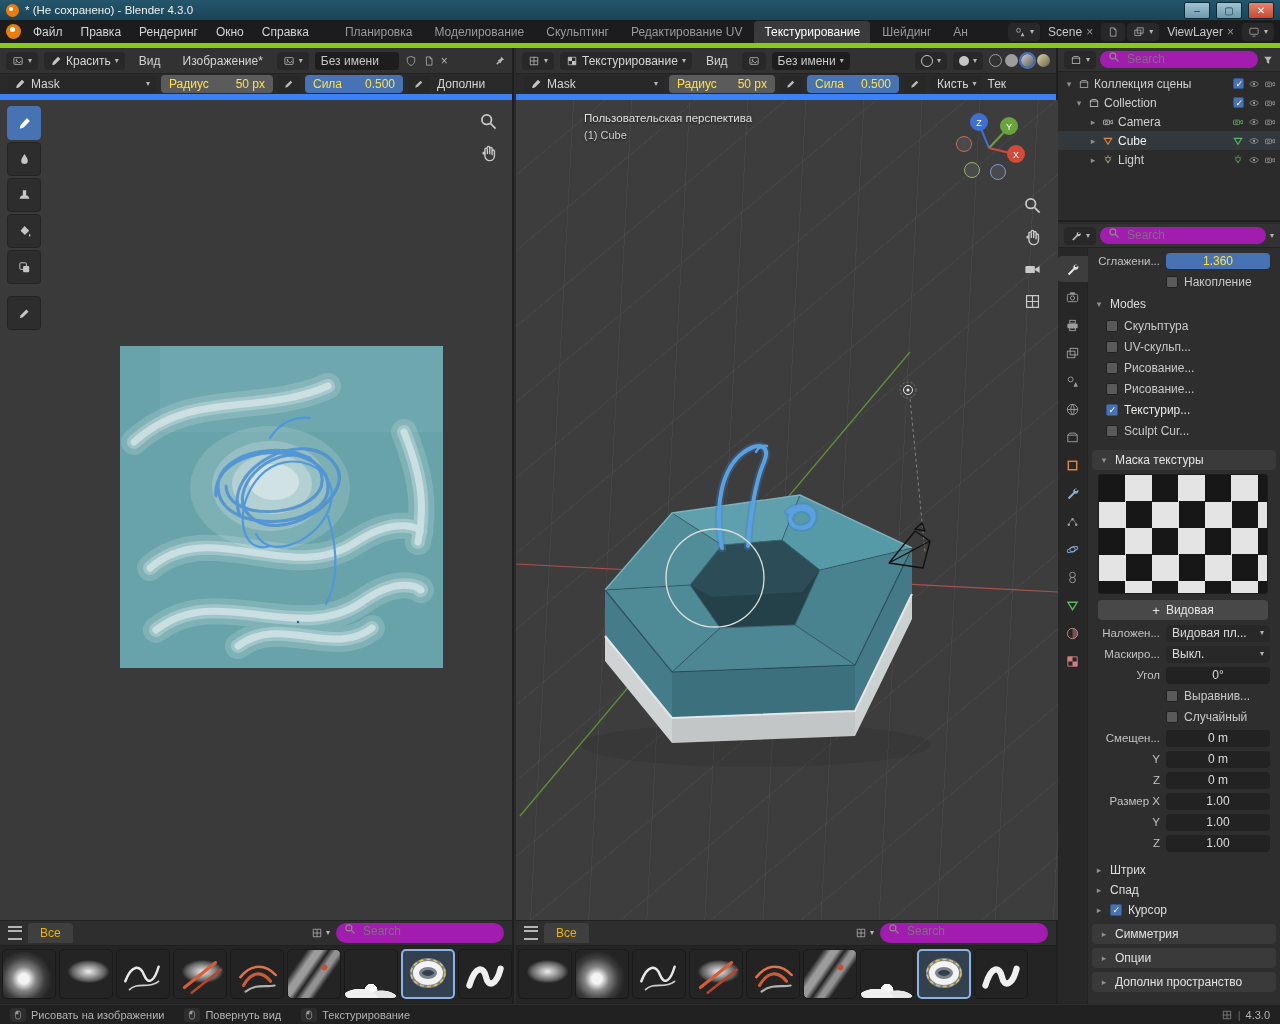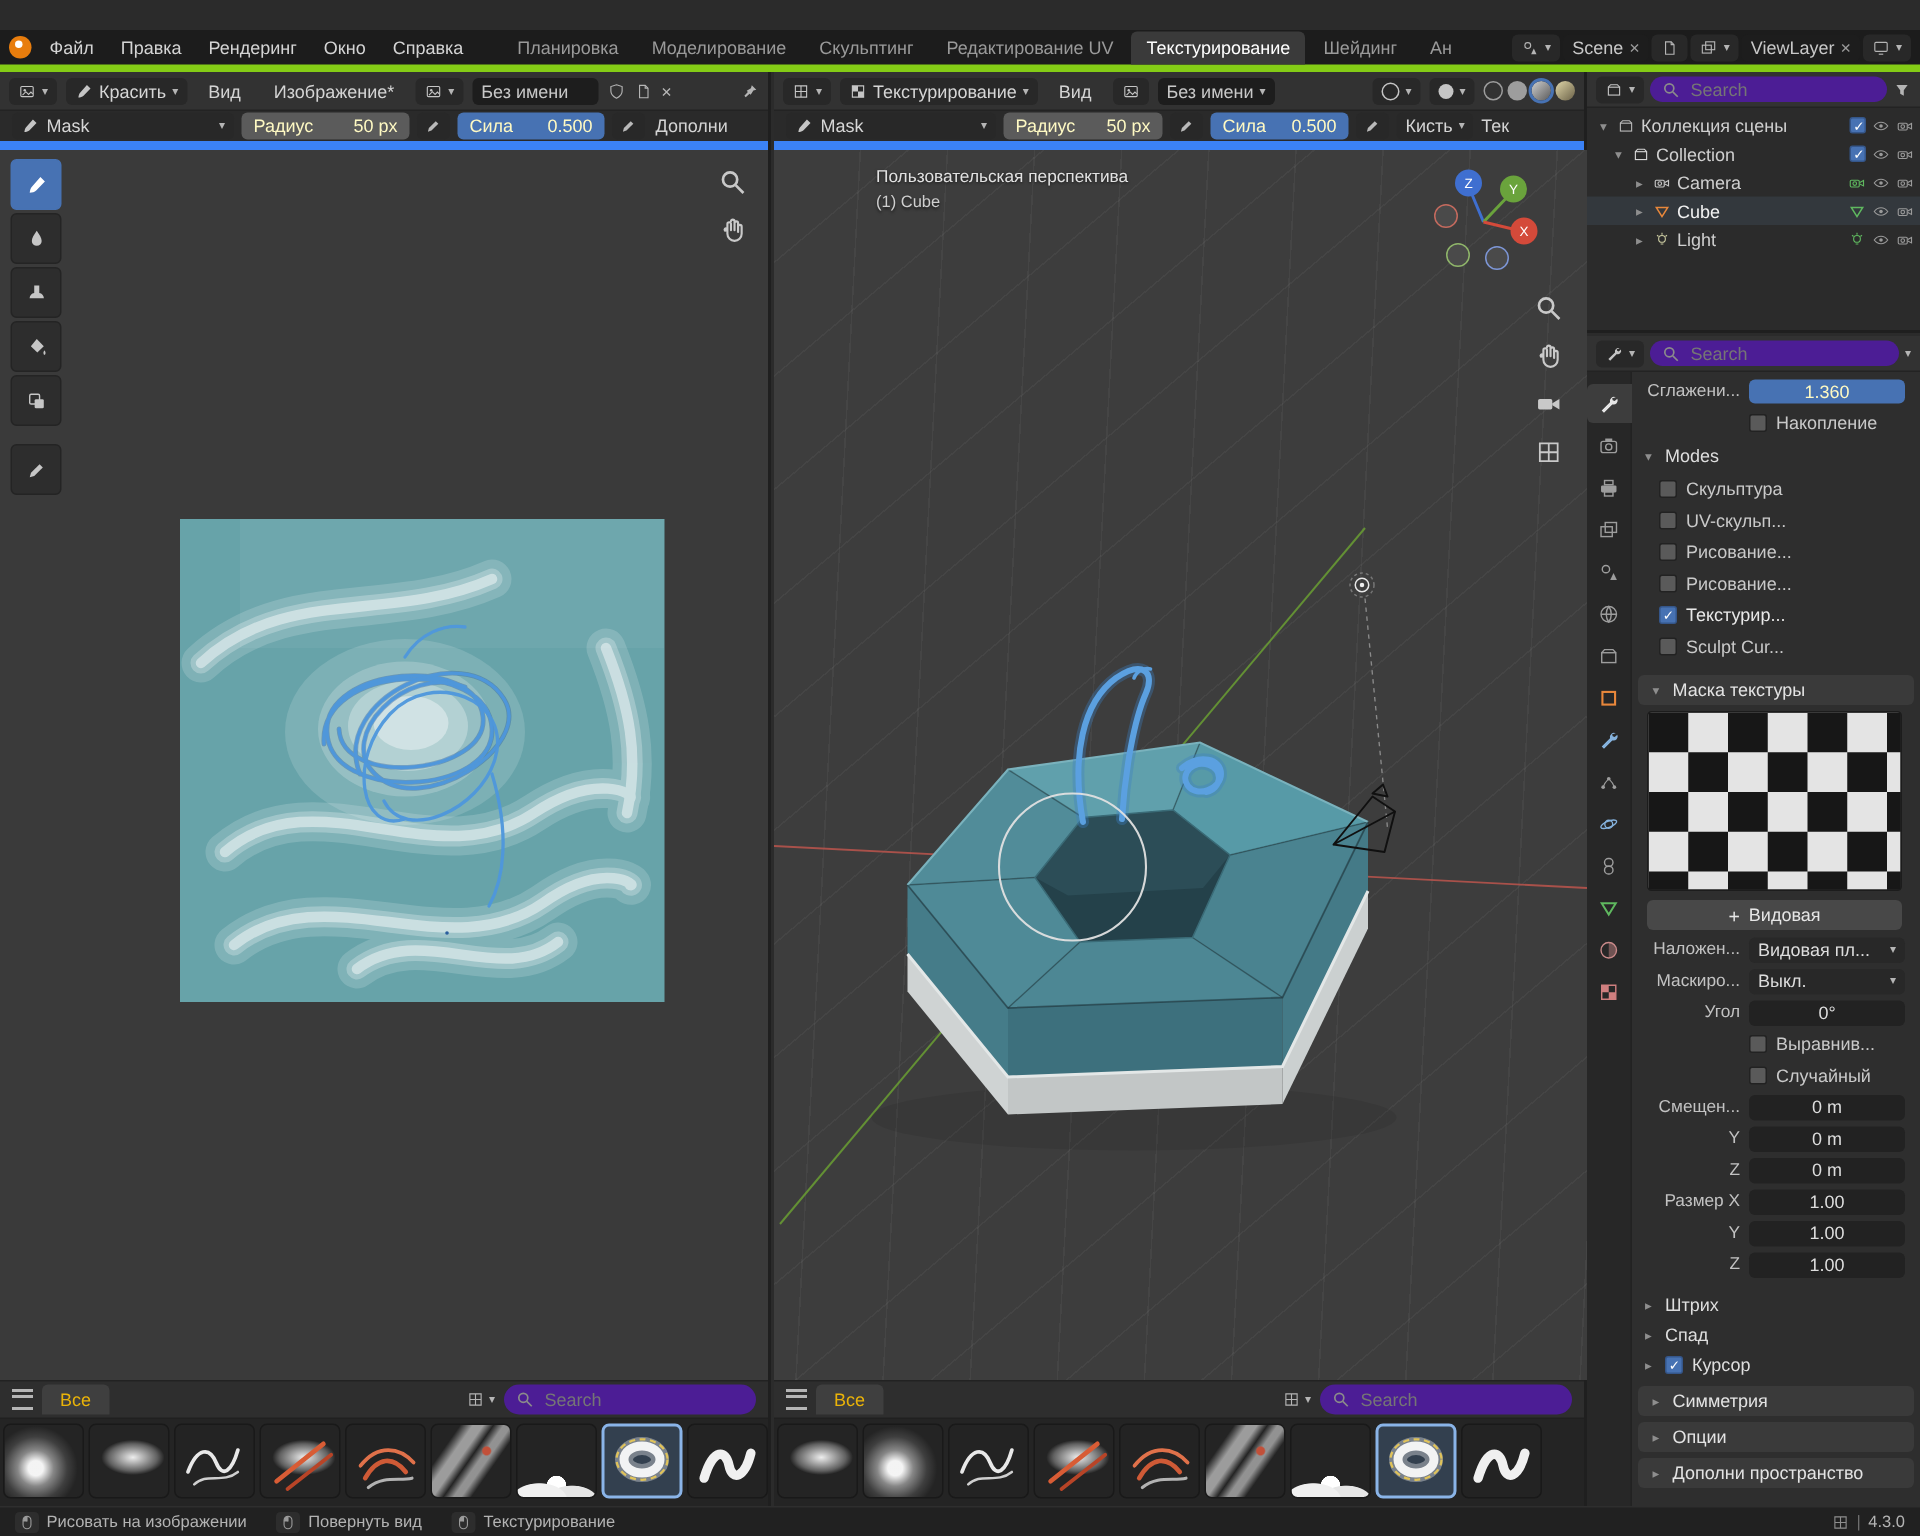--- a/index.html
+++ b/index.html
@@ -22,30 +22,30 @@
   .caret{font-size:8px;color:#b5b5b5;line-height:1}
   .pill{display:flex;align-items:center;gap:4px;background:#282828;border-radius:4px;
         padding:2px 6px;height:18px;box-sizing:border-box;white-space:nowrap}
   .pill.dark{background:#1d1d1d;color:#c8c8c8}
   
   .hdr{position:absolute;left:0;right:0;top:0;height:26px;background:#323232;border-bottom:1px solid #232323;
        display:flex;align-items:center;gap:6px;padding:0 6px;box-sizing:border-box}
   .tsr{position:absolute;left:0;right:0;top:26px;height:26px;background:#2a2a2a;border-bottom:6px solid #3b82f6;
        display:flex;align-items:center;gap:5px;padding:0 8px;box-sizing:border-box}
   .slider{display:flex;align-items:center;justify-content:space-between;border-radius:4px;height:18px;
-          padding:0 8px;box-sizing:border-box;background:#5b5b5b;color:#fef9c3;white-space:nowrap}
+          padding:0 8px;box-sizing:border-box;background:#5b5b5b;color:#fde047;white-space:nowrap}
   .slider.blue{background:#4772b3}
   .penbtn{width:22px;height:18px;border-radius:4px;background:#282828;display:flex;align-items:center;justify-content:center;color:#b9b9b9}
   .tool{width:34px;height:34px;border-radius:4px;background:#2d2d2d;border:1px solid #242424;
         display:flex;align-items:center;justify-content:center;color:#c6c6c6;box-sizing:border-box}
   .tool.active{background:#4772b3;border-color:#4772b3;color:#fff}
   .toolcol{display:flex;flex-direction:column;gap:2px}
   svg.i{width:15px;height:15px;display:block}
   svg.i12{width:12px;height:12px;display:block}
-  .search{display:flex;align-items:center;gap:5px;background:#4c1d95;border-radius:10px;padding:0 8px;height:20px;box-sizing:border-box}
+  .search{display:flex;align-items:flex-start;gap:5px;background:#a21caf;border-radius:10px;padding:0 8px;height:20px;box-sizing:border-box}
   .search input{background:none;border:none;outline:none;color:#bdbdbd;font-size:12px;width:100%;font-family:inherit}
   .chk{width:12px;height:12px;border-radius:2px;background:#5a5a5a;border:1px solid #222;flex:none;position:relative;box-sizing:border-box}
   .chk.on{background:#4772b3;border-color:#35568a}
   .chk.on::after{content:"✓";color:#fff;font-size:9px;position:absolute;left:1.5px;top:-0.5px}
   
   .shelftabs{position:absolute;left:0;right:0;height:26px;background:#2e2e2e;border-top:1px solid #222;
              border-bottom:1px solid #202020;display:flex;align-items:center;gap:6px;padding:0 8px;box-sizing:border-box}
   .shelftab{padding:3px 12px;border-radius:4px 4px 0 0;background:#3f3f3f;color:#eab308}
   .burger{width:14px;height:10px;border-top:2px solid #b5b5b5;border-bottom:2px solid #b5b5b5;position:relative}
   .burger::after{content:"";position:absolute;left:0;right:0;top:2px;height:2px;background:#b5b5b5}
@@ -217,20 +217,30 @@
       </symbol>
     <symbol id="i-monitor" viewBox="0 0 16 16">
         <rect x="2.5" y="3" width="11" height="8" rx="1" fill="none" stroke="currentColor"></rect>
         <path d="M6 13.5h4" stroke="currentColor"></path>
       </symbol>
   </defs>
 </svg>
 
 <div id="app">
 
+  <div class="abs titlebar">
+    <span style="width:13px;height:13px;border-radius:50%;background:#e87d0d;display:inline-block;position:relative">
+        <span style="position:absolute;left:3px;top:3px;width:4px;height:4px;border-radius:50%;background:#fff"></span>
+      </span>
+    <span style="font-size:11.5px">* (Не сохранено) - Blender 4.3.0</span>
+    <span style="flex:1"></span>
+    <span class="winbtn">–</span>
+    <span class="winbtn">▢</span>
+    <span class="winbtn close">✕</span>
+  </div>
 
   <div class="abs menubar">
     <span style="width:15px;height:15px;border-radius:50%;background:#e87d0d;display:inline-block;position:relative;margin-right:2px">
         <span style="position:absolute;left:4px;top:3px;width:5px;height:5px;border-radius:50%;background:#fff"></span>
       </span>
     <span class="menu-text">Файл</span>
     <span class="menu-text">Правка</span>
     <span class="menu-text">Рендеринг</span>
     <span class="menu-text">Окно</span>
     <span class="menu-text">Справка</span>

